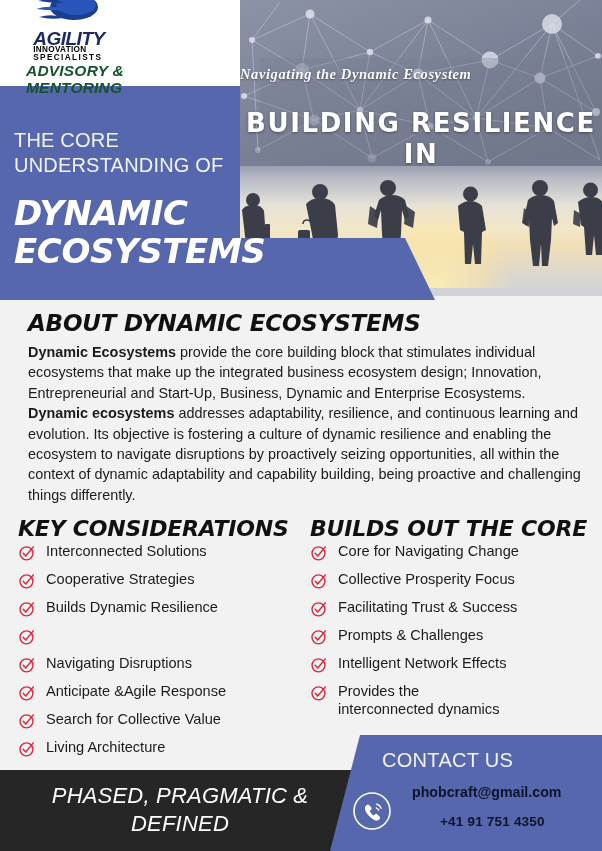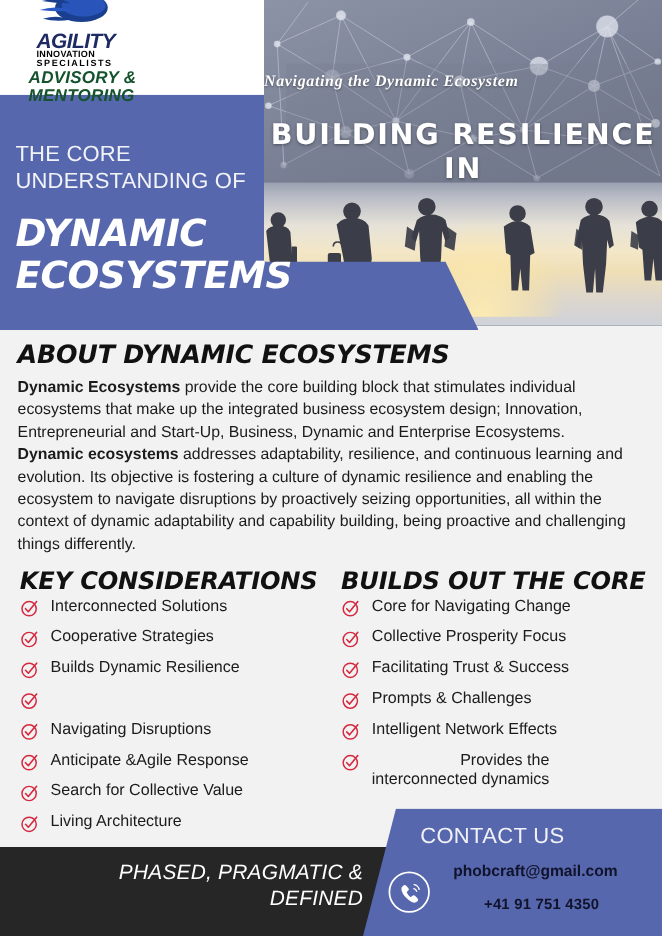--- a/index.html
+++ b/index.html
@@ -166,21 +166,21 @@
     line-height: 1.12;
     color: #ffffff;
     letter-spacing: -0.4px;
   }
 
   
   .about {
     position: absolute;
     left: 0; top: 302px;
     width: 602px;
-    padding: 8px 16px 0 16px;
+    padding: 8px 16px 0 28px;
     box-sizing: border-box;
     z-index: 3;
   }
   .about-heading {
     font-family: "DejaVu Sans", sans-serif;
     font-weight: bold;
     font-style: italic;
     font-size: 23px;
     color: #111111;
     letter-spacing: -0.2px;
@@ -212,21 +212,20 @@
     font-size: 22px;
     color: #111111;
     letter-spacing: -0.2px;
     margin: 0 0 2px 0;
   }
   .bullets { list-style: none; margin: 0; padding: 0; }
   .bullet {
     display: flex;
     align-items: flex-start;
     margin-bottom: 9px;
-    text-align: right;
   }
   .check-icon { flex: none; width: 18px; height: 18px; margin-top: 1px; }
   .bullet-label {
     margin-left: 10px;
     font-family: "Liberation Sans", sans-serif;
     font-size: 14.6px;
     line-height: 1.12;
     color: #1b1b1b;
     white-space: pre-line;
   }
@@ -236,24 +235,24 @@
     position: absolute;
     left: 0; bottom: 0;
     width: 602px; height: 81px;
     background: #262626;
     z-index: 3;
   }
   .footer-tagline {
     position: absolute;
     left: 30px; top: 12px;
     width: 300px;
-    text-align: right;
-    font-family: "Liberation Sans", sans-serif;
-    font-style: italic;
-    font-size: 19px;
+    text-align: center;
+    font-family: "Liberation Sans", sans-serif;
+    font-style: italic;
+    font-size: 22px;
     line-height: 1.25;
     color: #ffffff;
     letter-spacing: 0.2px;
   }
   .contact-panel {
     position: absolute;
     right: 0; bottom: 0;
     width: 272px; height: 116px;
     background: #5667ad;
     clip-path: polygon(30px 0, 272px 0, 272px 116px, 0 116px);

